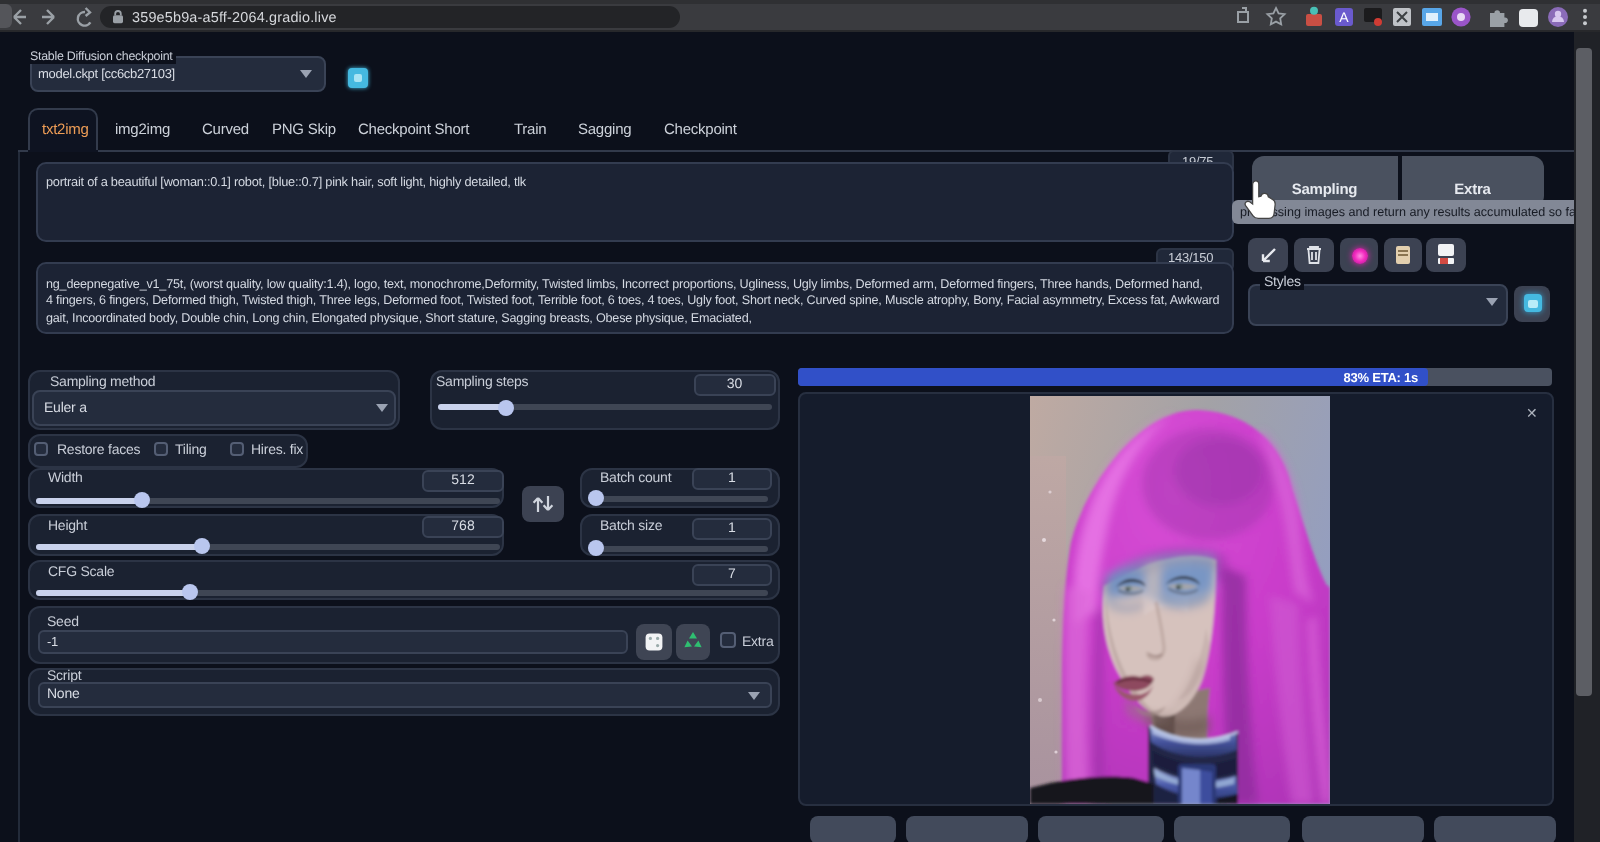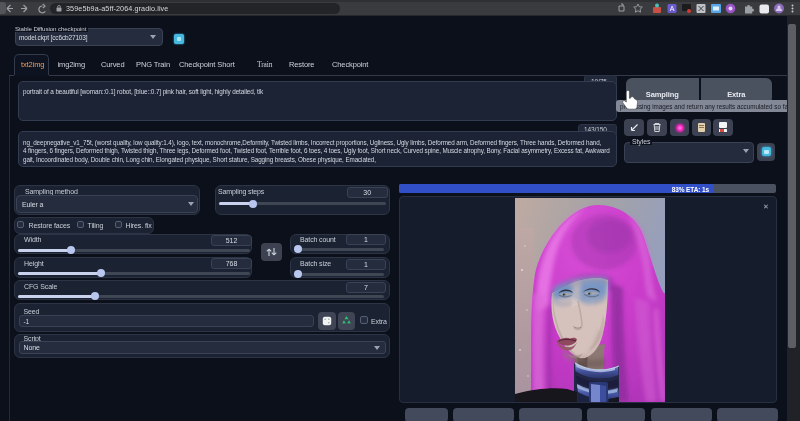--- a/index.html
+++ b/index.html
@@ -84,24 +84,24 @@
 <div class="abs" style="left:176.5px;top:36.5px;width:4.5px;height:4.5px;border-radius:1px;background:#a8e4f4;"></div>
 
 <div class="abs" style="left:9px;top:75px;width:782px;height:1px;background:#323a4b;"></div>
 <div class="abs" style="left:9px;top:76px;width:1px;height:345px;background:#232b3a;"></div>
 <div class="abs" style="left:790px;top:76px;width:1px;height:345px;background:#232b3a;"></div>
 <div class="abs" style="left:14px;top:54px;width:35px;height:21px;background:#0e1321;border:1px solid #333b4c;border-bottom:none;border-radius:5px 5px 0 0;"></div>
 <div class="abs" style="left:14px;top:75px;width:35px;height:1px;background:#0e1321;"></div>
 <div class="lbl" style="left:21px;top:60px;color:#ee9d56;font-size:7.5px;">txt2img</div>
 <div class="lbl" style="left:57.5px;top:60px;font-size:7.5px;color:#ccd1d9;">img2img</div>
 <div class="lbl" style="left:101px;top:60px;font-size:7.5px;color:#ccd1d9;">Curved</div>
-<div class="lbl" style="left:136px;top:60px;font-size:7.5px;color:#ccd1d9;">PNG Train</div>
+<div class="lbl" style="left:136px;top:60px;font-size:7.5px;color:#ccd1d9;">PNG Skip</div>
 <div class="lbl" style="left:179px;top:60px;font-size:7.5px;color:#ccd1d9;">Checkpoint Short</div>
-<div class="lbl" style="left:257px;top:60px;font-size:7.5px;color:#ccd1d9;font-family:Liberation Serif, serif;">Train</div>
-<div class="lbl" style="left:289px;top:60px;font-size:7.5px;color:#ccd1d9;">Restore</div>
+<div class="lbl" style="left:257px;top:60px;font-size:7.5px;color:#ccd1d9;">Train</div>
+<div class="lbl" style="left:289px;top:60px;font-size:7.5px;color:#ccd1d9;">Sagging</div>
 <div class="lbl" style="left:332px;top:60px;font-size:7.5px;color:#ccd1d9;">Checkpoint</div>
 
 <div class="abs" style="left:584px;top:75px;width:33px;height:12px;background:#202839;border:1px solid #2c3445;border-radius:3px;"></div>
 <div class="lbl" style="left:591px;top:77.5px;font-size:6.5px;color:#c8cdd6;">19/75</div>
 <div class="abs" style="left:17.5px;top:81px;width:599px;height:40px;background:#1c2334;border:1px solid #333c50;border-radius:5px;"></div>
 <div class="lbl" style="left:23px;top:88px;font-size:6.4px;color:#d4d9e2;">portrait of a beautiful [woman::0.1] robot, [blue::0.7] pink hair, soft light, highly detailed, tlk</div>
 
 <div class="abs" style="left:578px;top:123.5px;width:39px;height:12px;background:#202839;border:1px solid #2c3445;border-radius:3px;"></div>
 <div class="lbl" style="left:584px;top:126px;font-size:6.5px;color:#c8cdd6;">143/150</div>
 <div class="abs" style="left:17.5px;top:131px;width:599px;height:35.5px;background:#1c2334;border:1px solid #333c50;border-radius:5px;"></div>

